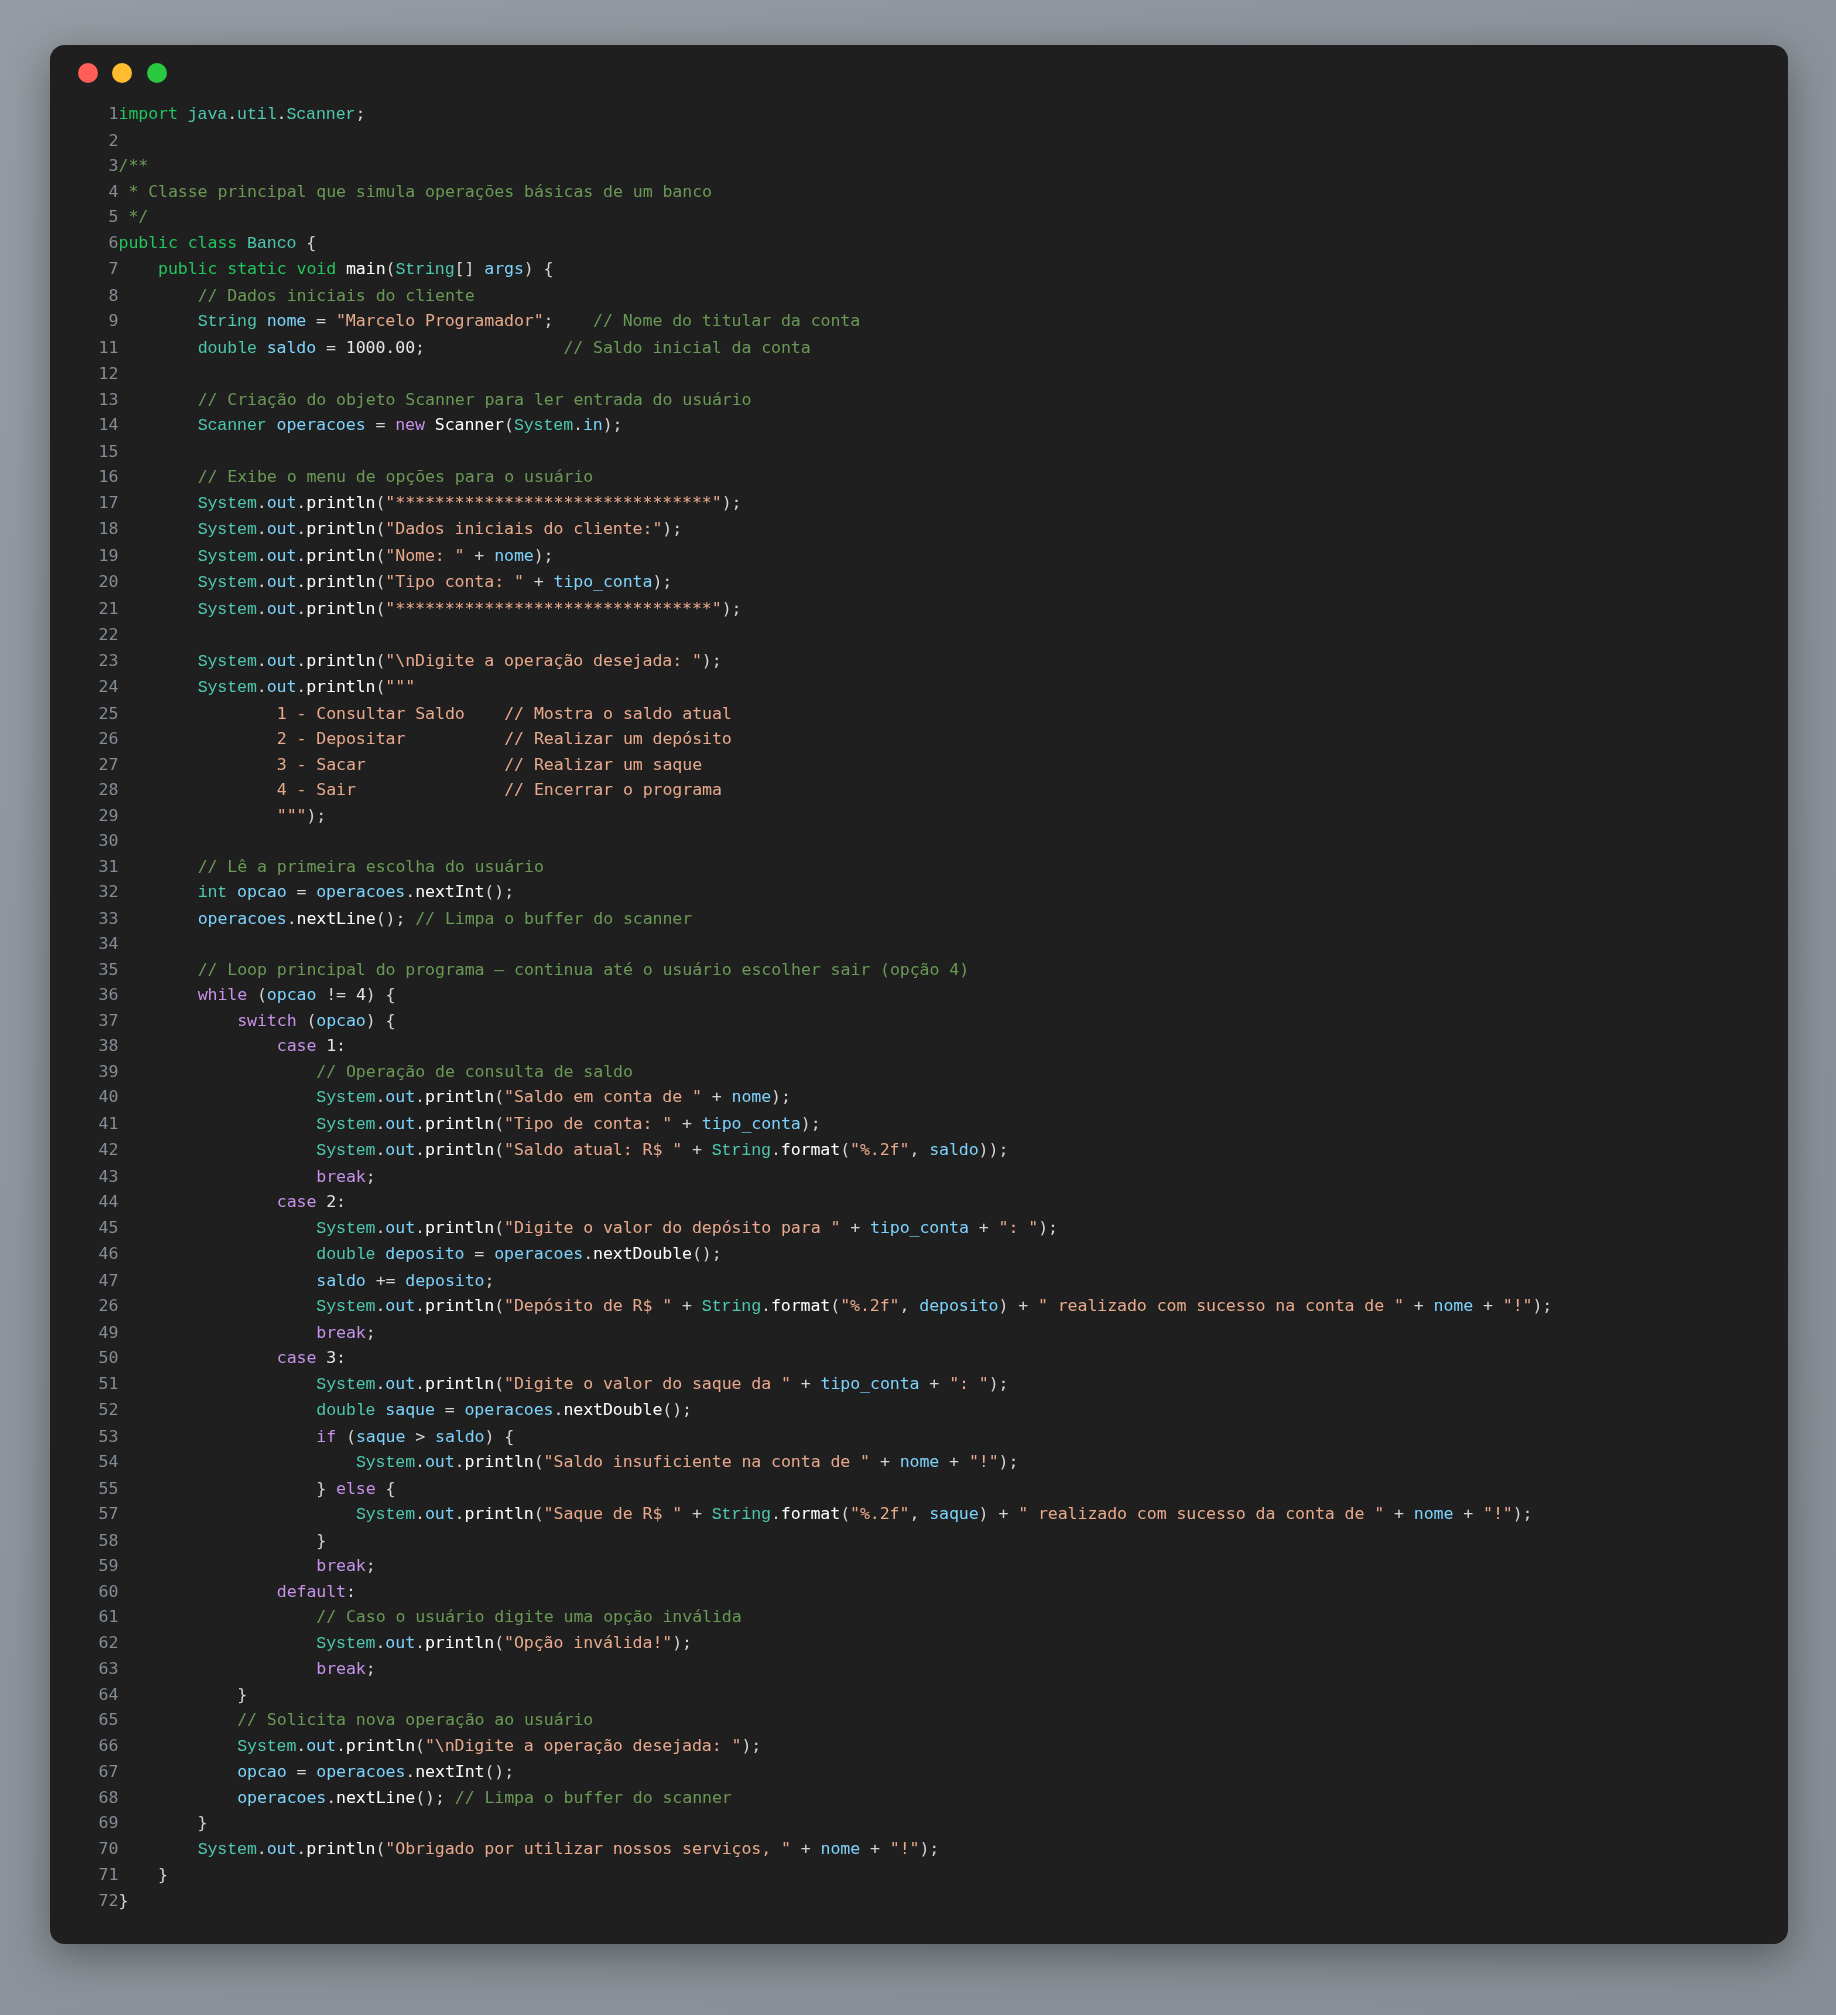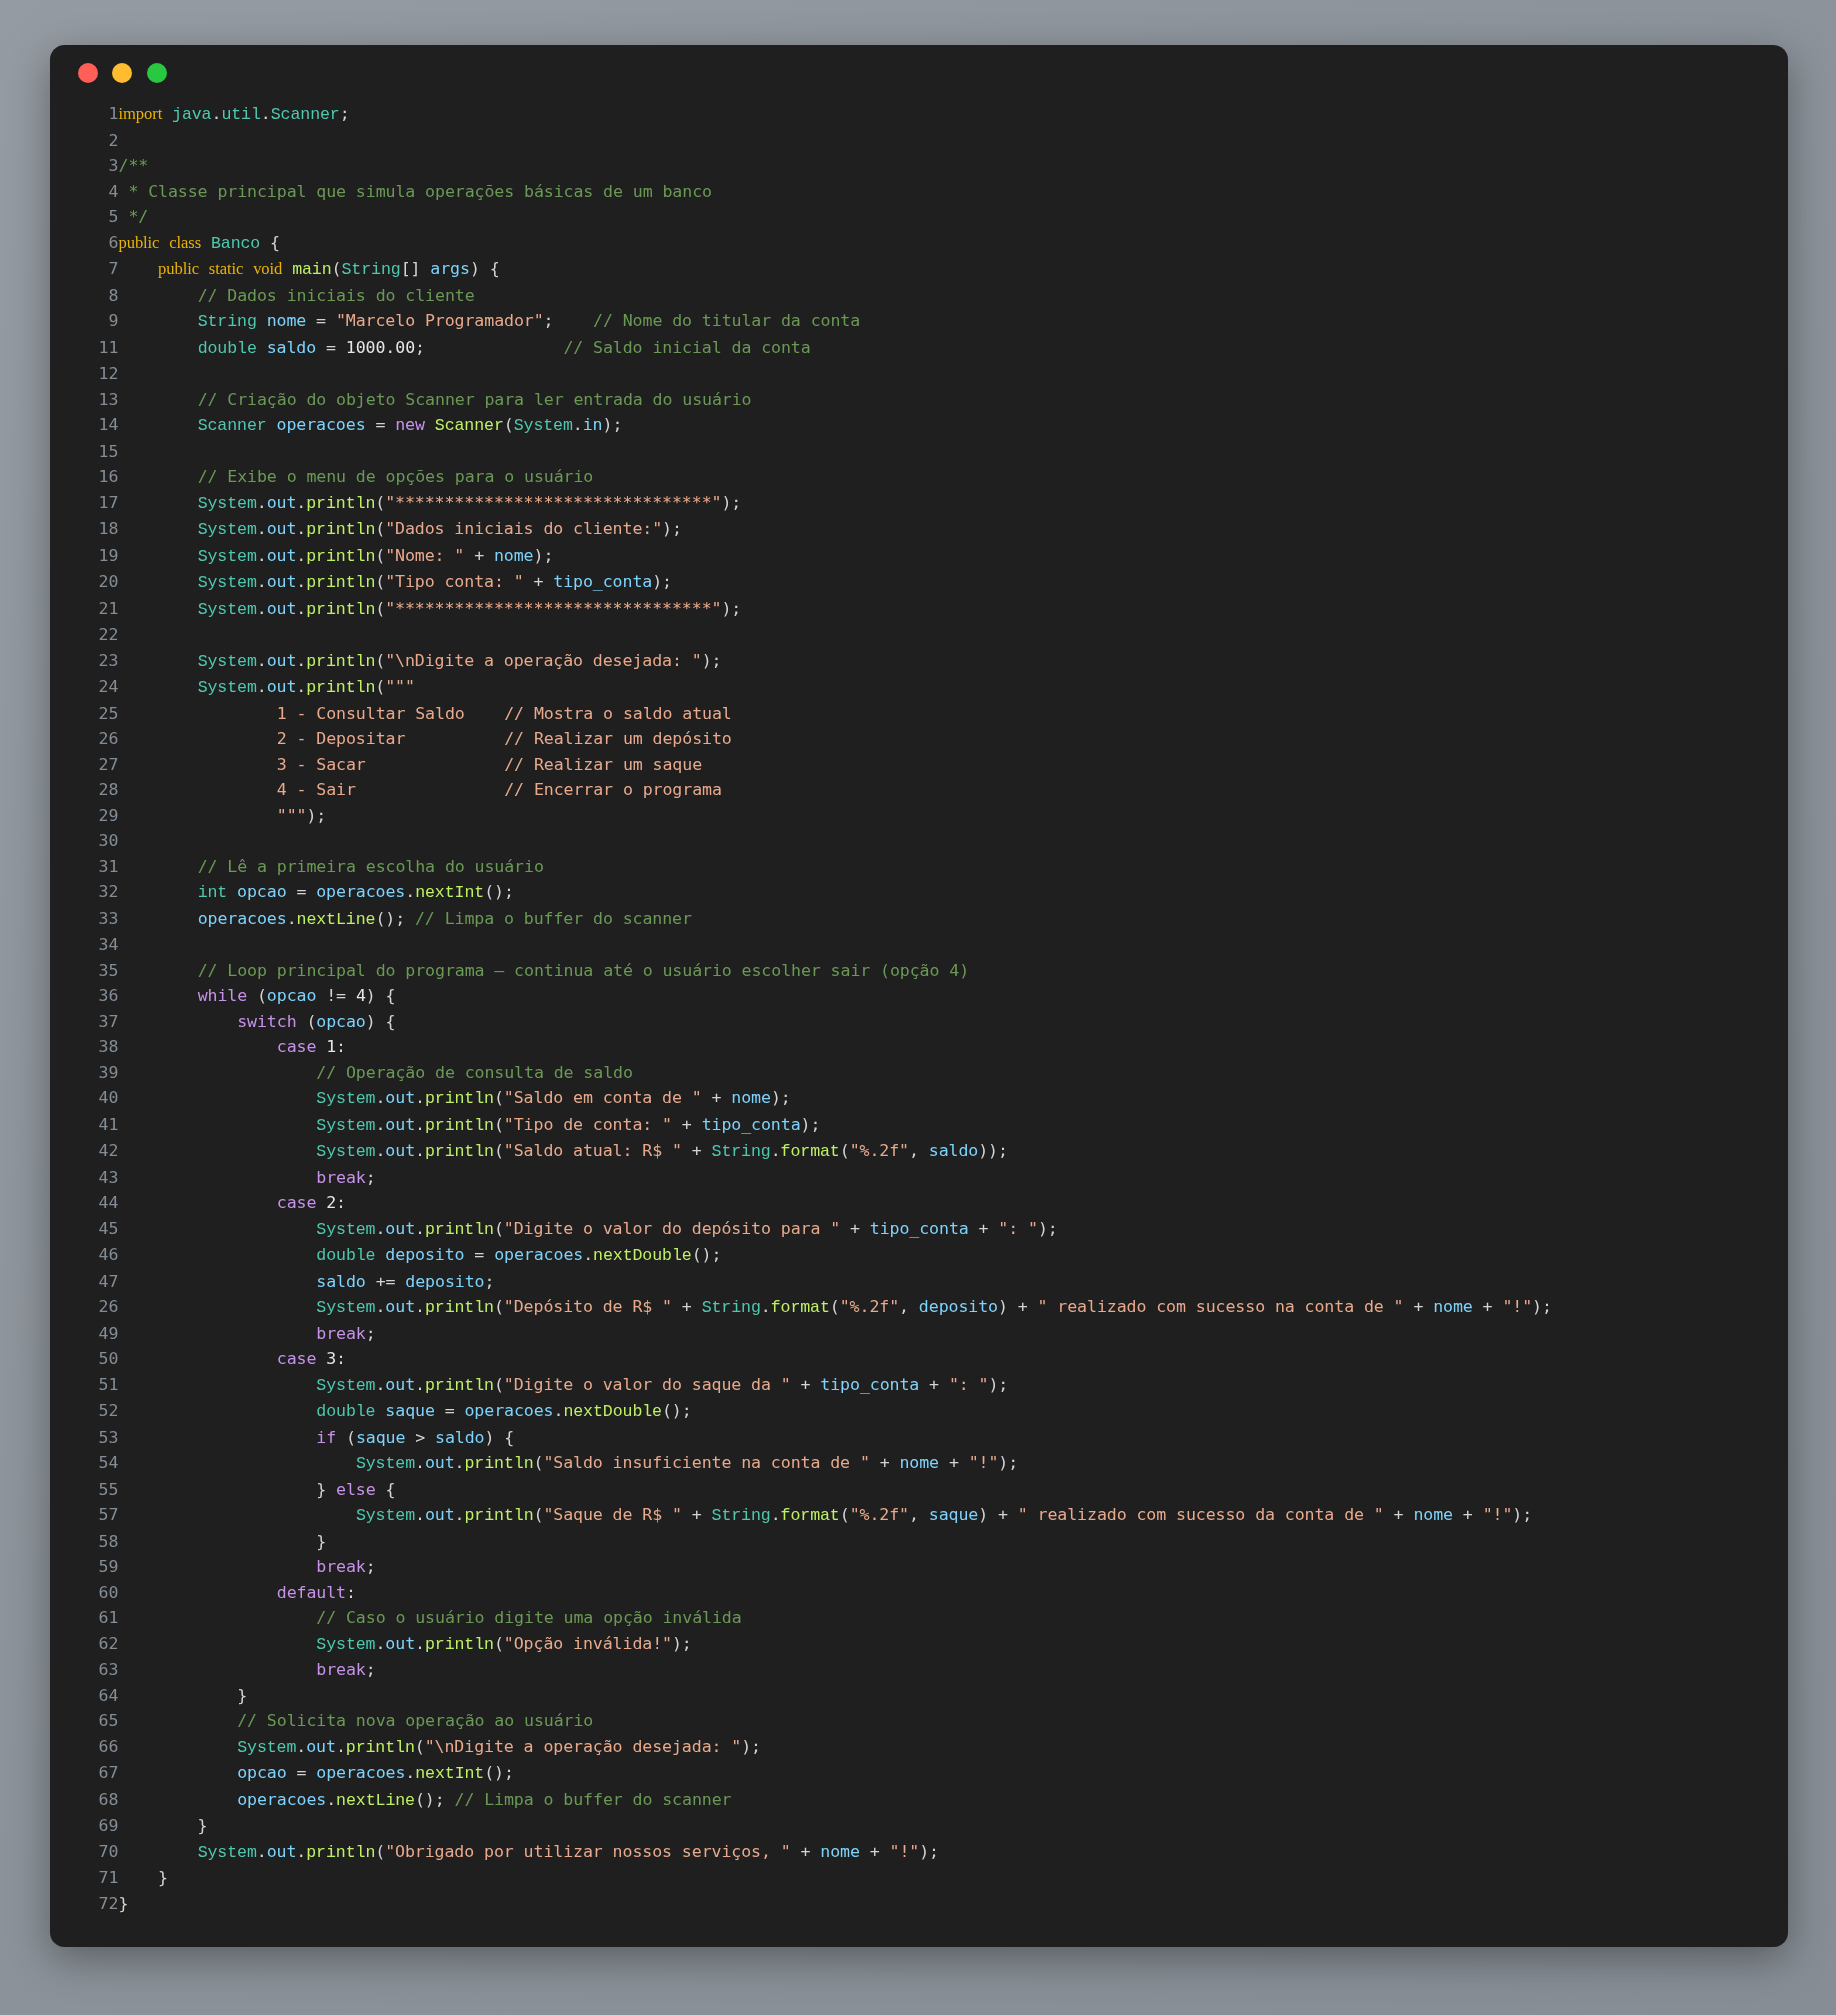--- a/index.html
+++ b/index.html
@@ -51,26 +51,26 @@
   td.src {
     font-size: 16.6px;
     line-height: 25.5px;
     white-space: pre;
     font-family: "DejaVu Sans Mono", monospace;
     color: #d4d4d4;
     letter-spacing: -0.1px;
   }
   
   .kw   { color: #c792ea; }
-  .kw2  { color: #eab308; font-family: Liberation Serif, serif; }
+  .kw2  { color: #22c55e; }
   .typ  { color: #4ec9b0; font-family: Liberation Mono, monospace; }
   .str  { color: #e8a98c; }
   .cmt  { color: #6a9955; }
   .idf  { color: #7dd3fc; }
-  .fn   { color: #bef264; font-family: Liberation Mono, monospace; }
+  .fn   { color: #ffffff; }
   .num  { color: #e6e6e6; }
   .pun  { color: #d4d4d4; }
 </style>
 </head>
 <body>
 
 <div class="backdrop">
   <div class="window">
 
     <div class="titlebar">

